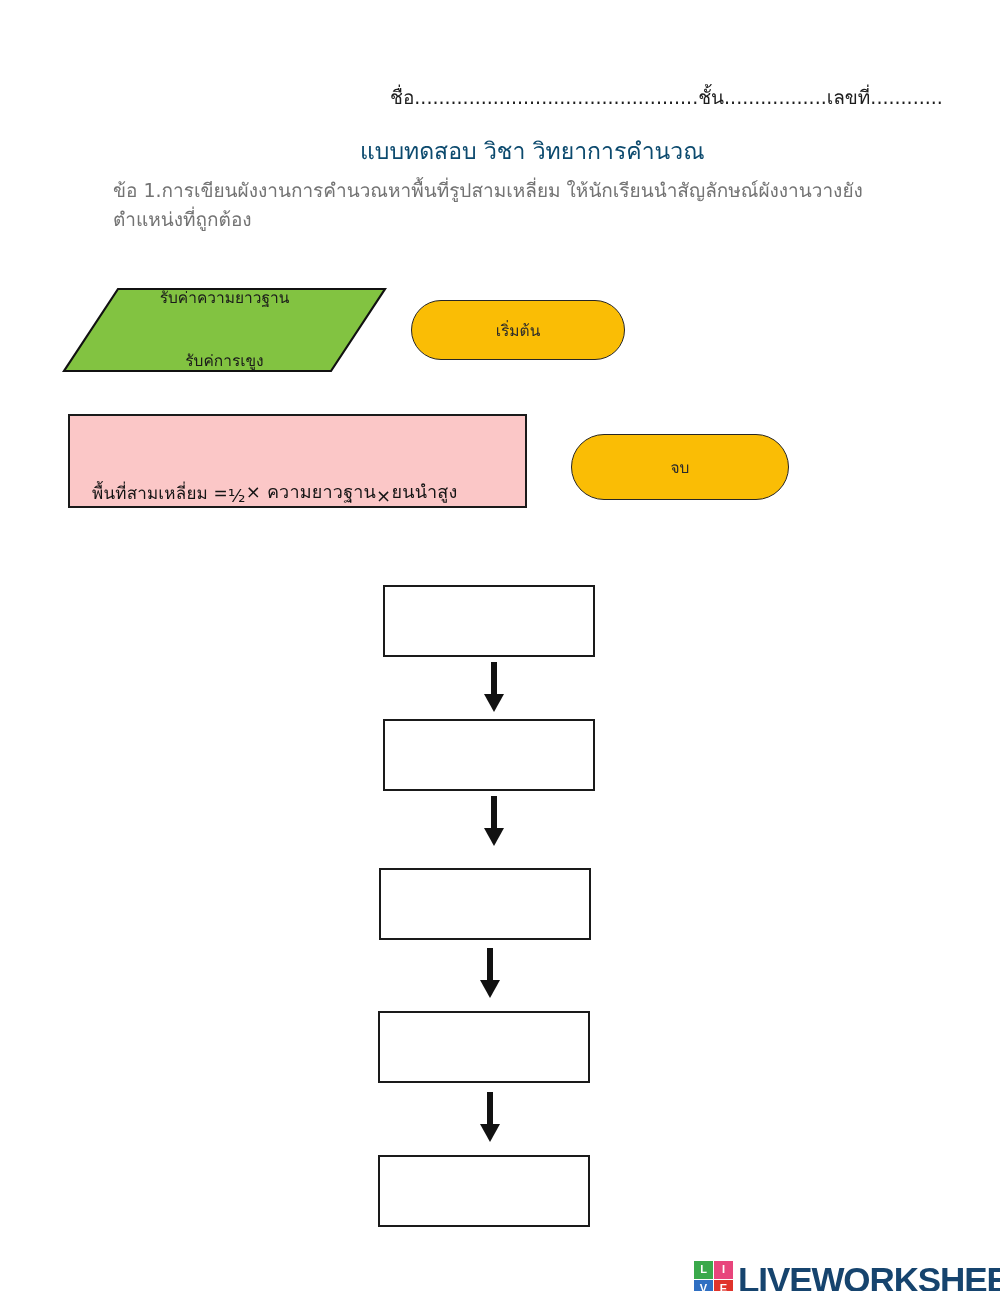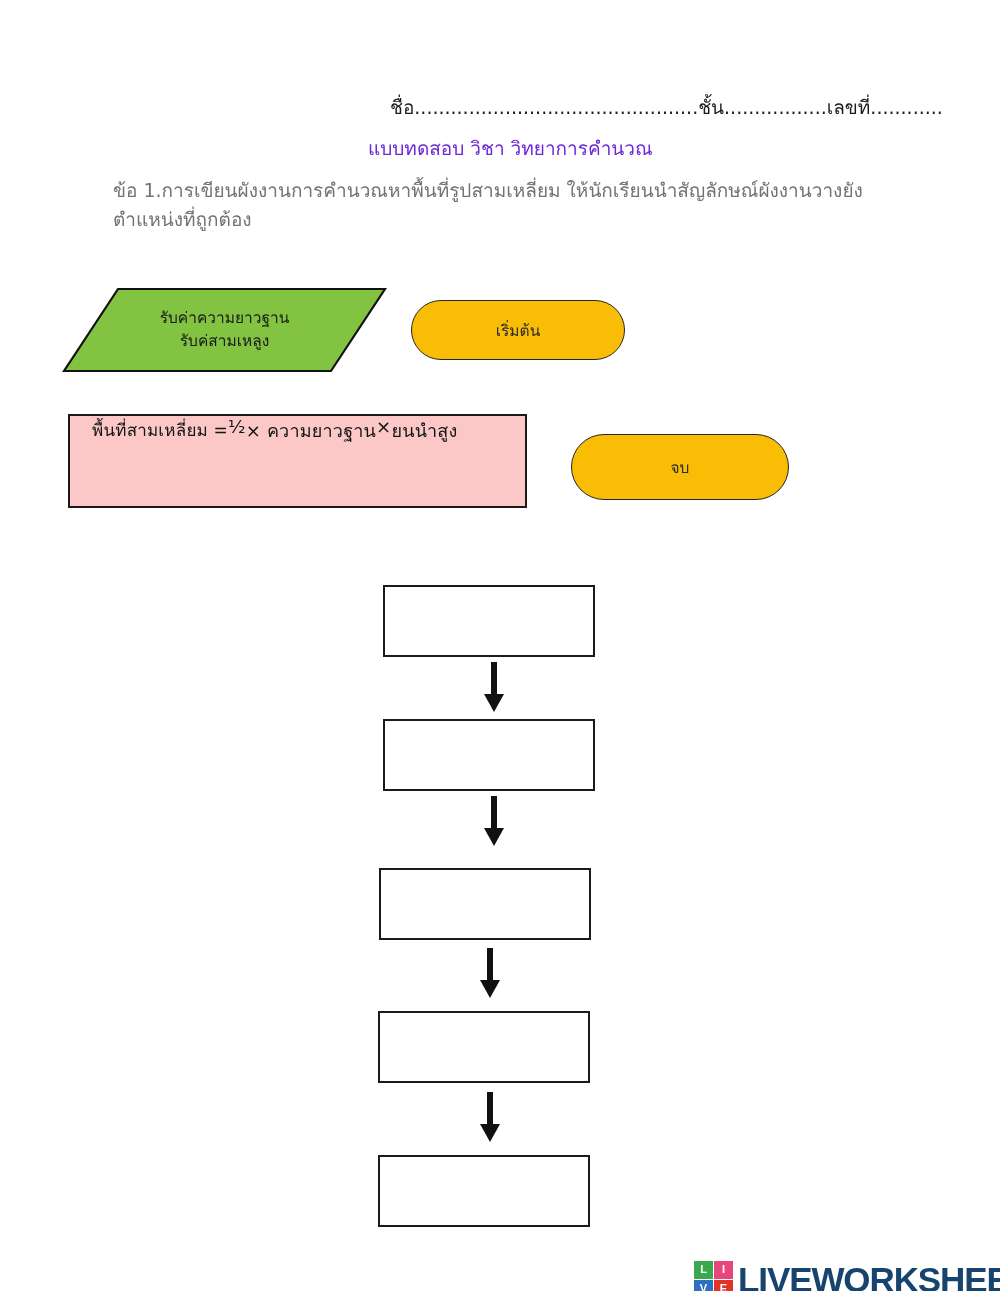--- a/index.html
+++ b/index.html
@@ -10,67 +10,67 @@
     font-family:"DejaVu Sans","Liberation Sans",sans-serif;
     color:#1a1a1a;
     position:relative;
     overflow:hidden;
   }
   .page{position:relative;width:1000px;height:1291px;}
 
   
   .hdr-line{
     position:absolute;
-    left:390px; top:92px;
+    left:390px; top:82px;
     width:520px;
     font-size:19px;
     letter-spacing:0px;
     white-space:nowrap;
     color:#1d1d1d;
   }
   .subject-title{
     position:absolute;
-    left:368px; top:133px;
-    font-size:19px;
+    left:360px; top:133px;
+    font-size:23px;
     white-space:nowrap;
-    color:#6d28d9;
+    color:#0c4a6e;
   }
   .question{
     position:absolute;
     left:113px; top:176px;
     width:770px;
     font-size:19px;
     line-height:1.55;
     color:#737373;
   }
 
   
   .sym{position:absolute;box-sizing:border-box;}
   
   .para-wrap{position:absolute;}
   .para-wrap svg{position:absolute;left:0;top:0;}
   .para-wrap .para-txt{
     position:absolute;left:0;top:0;width:100%;height:100%;
-    display:flex;flex-direction:column;align-items:center;justify-content:center;
+    display:flex;flex-direction:column;align-items:center;justify-content:space-between;
     text-align:center;font-size:15.5px;line-height:1.5;color:#1a1a1a;
     pointer-events:none;
   }
 
   .oval{
     background:#fabd05;
     border:1.5px solid #262626;
     border-radius:999px;
     display:flex;align-items:center;justify-content:center;
     font-size:15.5px;color:#2b2b2b;
   }
 
   .formula{
     background:#fbc7c7;
     border:2px solid #1a1a1a;
-    display:flex;align-items:flex-start;
+    display:flex;align-items:flex-end;
     padding-left:22px;
     font-size:17px;
     color:#141414;
     letter-spacing:0.2px;
   }
   .formula .frac{font-size:18px;}
   .formula .tiny{font-size:18px;}
 
   
   .dropbox{
@@ -124,21 +124,21 @@
   <div class="subject-title">แบบทดสอบ วิชา วิทยาการคำนวณ</div>
 
   <div class="question">ข้อ 1.การเขียนผังงานการคำนวณหาพื้นที่รูปสามเหลี่ยม ให้นักเรียนนำสัญลักษณ์ผังงานวางยังตำแหน่งที่ถูกต้อง</div>
 
   <div class="para-wrap" style="left:62px; top:287px; width:325px; height:86px;">
     <svg width="325" height="86" viewBox="0 0 325 86">
       <polygon points="56,2 323,2 269,84 2,84" fill="#82c341" stroke="#111111" stroke-width="2.2"></polygon>
     </svg>
     <div class="para-txt">
       <div>รับค่าความยาวฐาน</div>
-      <div>รับค่สามเหลูง</div>
+      <div>รับค่การเขูง</div>
     </div>
   </div>
 
   <div class="sym oval" style="left:411px; top:300px; width:214px; height:60px;justify-content:center;">
     <span>เริ่มต้น</span>
   </div>
 
 
   <div class="sym formula" style="left:68px; top:414px; width:459px; height:94px;">
     <span>พื้นที่สามเหลี่ยม = </span>

